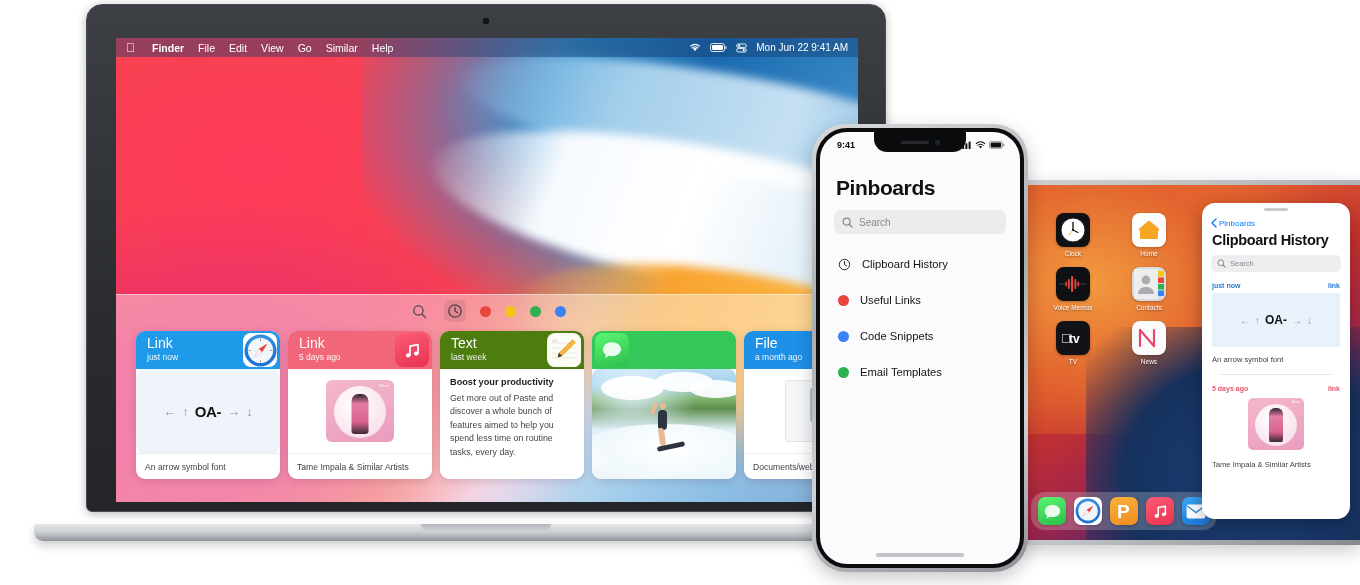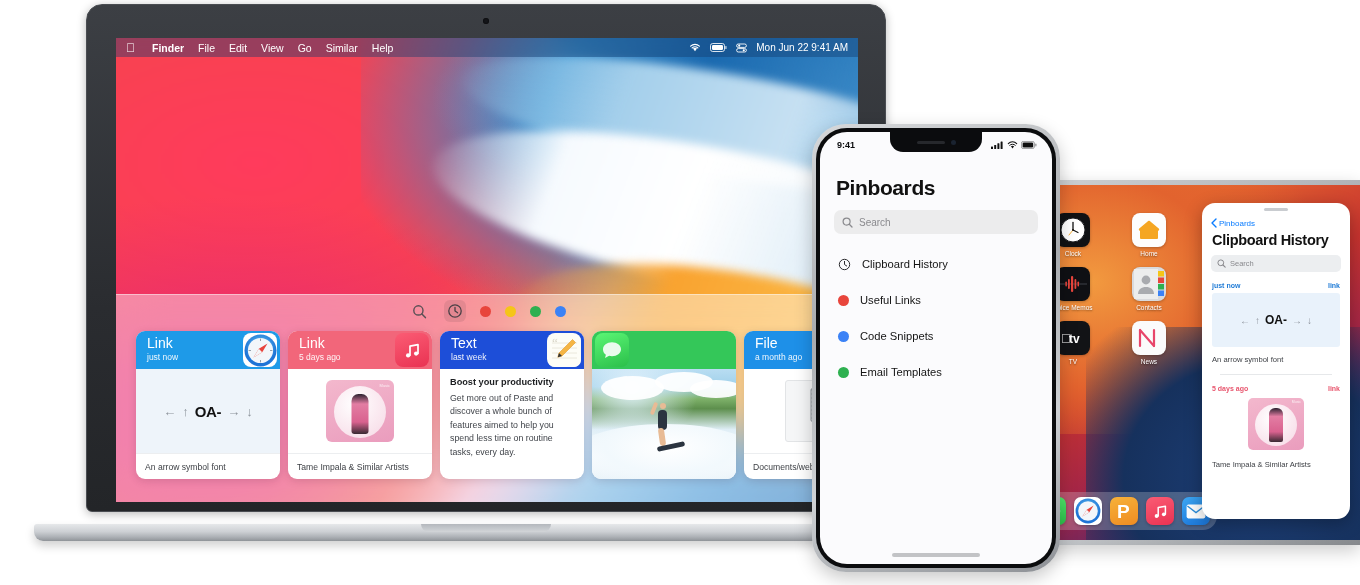--- a/index.html
+++ b/index.html
@@ -119,21 +119,21 @@
     width: 144px; height: 148px; background:#fff; border-radius: 9px;
     box-shadow: 0 2px 8px rgba(60,20,40,.16); overflow:hidden; flex:0 0 auto;
     display:flex; flex-direction:column;
   }
   .card-head { height: 38px; display:flex; align-items:stretch; }
   .card-head-txt { flex:1; padding: 4px 0 0 11px; color:#fff; }
   .ch-title { font-size: 14px; font-weight: 500; line-height: 16px; }
   .ch-sub { font-size: 8.5px; opacity:.92; line-height: 12px; }
   .card-appicon { width: 40px; height:38px; display:flex; align-items:center; justify-content:center; }
   .appicon { width: 34px; height:34px; border-radius:8px; display:flex; align-items:center; justify-content:center; }
-  .card-body { flex:1; position:relative; overflow:hidden; }
+  .card-body { flex:1; position:relative; overflow:hidden;border-radius:8px; }
   .card-foot { height: 26px; border-top: 1px solid #eceef0; display:flex; align-items:center; padding: 0 9px;
     font-size: 8.6px; color:#3c3f44; white-space:nowrap; overflow:hidden; }
 
   .arrowbox { height:100%; background:#eef4fa; display:flex; align-items:center; justify-content:center; gap:6px;
     font-size: 13px; color:#8d939b; }
   .arrowbox b { color:#111; font-size:15px; font-weight:bold; letter-spacing:-.3px; }
 
   .albumwrap { height:100%; display:flex; align-items:center; justify-content:center; background:#fff; }
   .album { width: 68px; height: 62px; border-radius:6px; position:relative;
     background: linear-gradient(160deg,#f3b8cd,#ea9cbd); overflow:hidden; }
@@ -167,21 +167,21 @@
   .photo .board { position:absolute; left:2px; top:42px; width:28px; height:5px; border-radius:3px; background:#2b3440; transform:rotate(-12deg); }
 
   .zipwrap { height:100%; display:flex; align-items:center; justify-content:center; background:#fff; }
   .zipdoc { width: 62px; height: 62px; background:#f5f6f7; border:1px solid #e2e4e6; border-radius:3px; position:relative; }
   .zipper { position:absolute; left:50%; top:7px; transform:translateX(-50%); width:11px; height:34px;
     background: repeating-linear-gradient(180deg,#9aa0a6 0 2px,#d5d8db 2px 4px); border-radius:2px; border:1px solid #8e949a; }
   .ziptext { position:absolute; right:5px; bottom:4px; font-size:8px; color:#5c6169; font-weight:500; }
 
   
   .iphone {
-    position: absolute; left: 812px; top: 124px; width: 248px; height: 448px;
+    position: absolute; left: 812px; top: 124px; width: 216px; height: 448px;
     background: linear-gradient(160deg,#d6d8da,#a8abaf 40%,#cfd2d5 70%,#8d9095);
     border-radius: 34px; padding: 4px;
     box-shadow: 0 6px 18px rgba(0,0,0,.22);
     z-index: 5;
   }
   .ip-body { width:100%; height:100%; background:#0b0c0e; border-radius: 31px; padding: 4px; position:relative; }
   .ip-screen { width:100%; height:100%; background:#fbfbfd; border-radius: 27px; overflow:hidden; position:relative; }
   .ip-notch {
     position:absolute; left:50%; top:0; transform:translateX(-50%);
     width: 92px; height: 20px; background:#0b0c0e; border-radius: 0 0 13px 13px; z-index:3;
@@ -395,21 +395,21 @@
                     <div class="amlabel">Music</div>
                     <div class="circle"></div>
                       <div class="person"></div>
                   </div>
                 </div>
               </div>
               <div class="card-foot">Tame Impala &amp; Similar Artists</div>
             </div>
 
             <div class="card">
-              <div class="card-head" style="background:#1d4ed8">
+              <div class="card-head" style="background:#4d7c0f">
                 <div class="card-head-txt">
                   <div class="ch-title">Text</div>
                   <div class="ch-sub">last week</div>
                 </div>
                 <div class="card-appicon">
                   <span class="appicon" style="background:#fbfbf6">
                     <svg width="33" height="33" viewBox="0 0 33 33">
                         <rect width="33" height="33" rx="7" fill="#fdfdf7"></rect>
                         <g stroke="#e4e2d6" stroke-width=".8">
                           <line x1="4" y1="9" x2="29" y2="9"></line>

